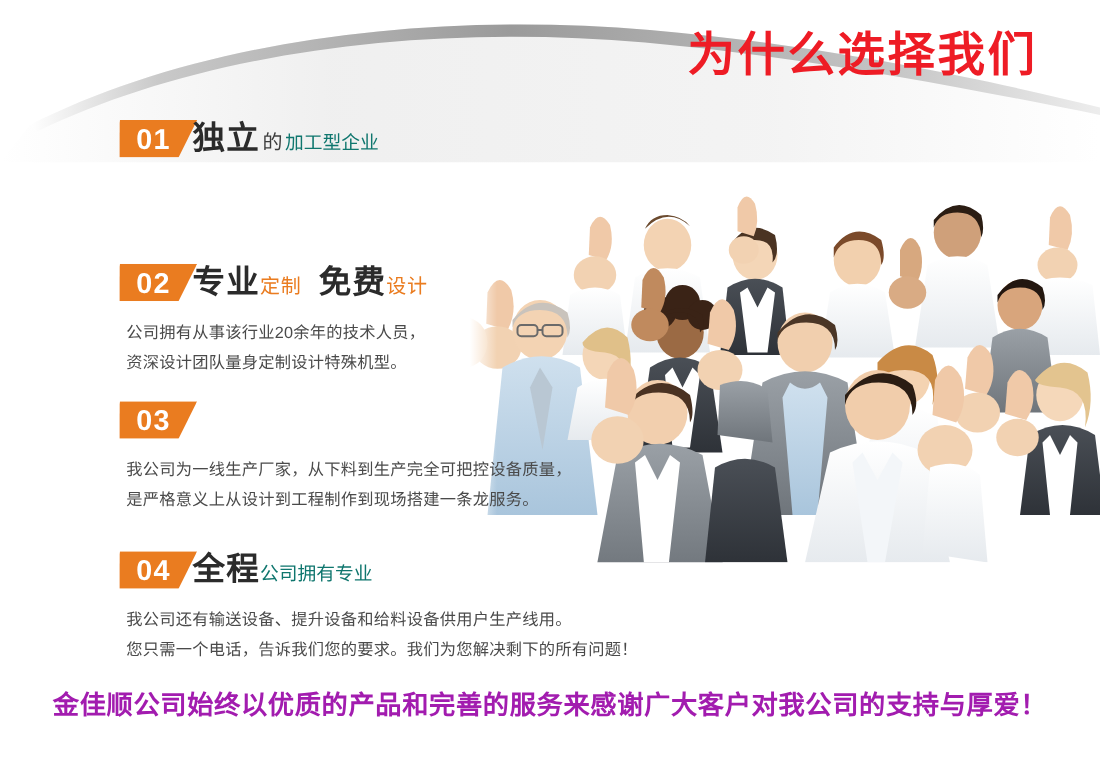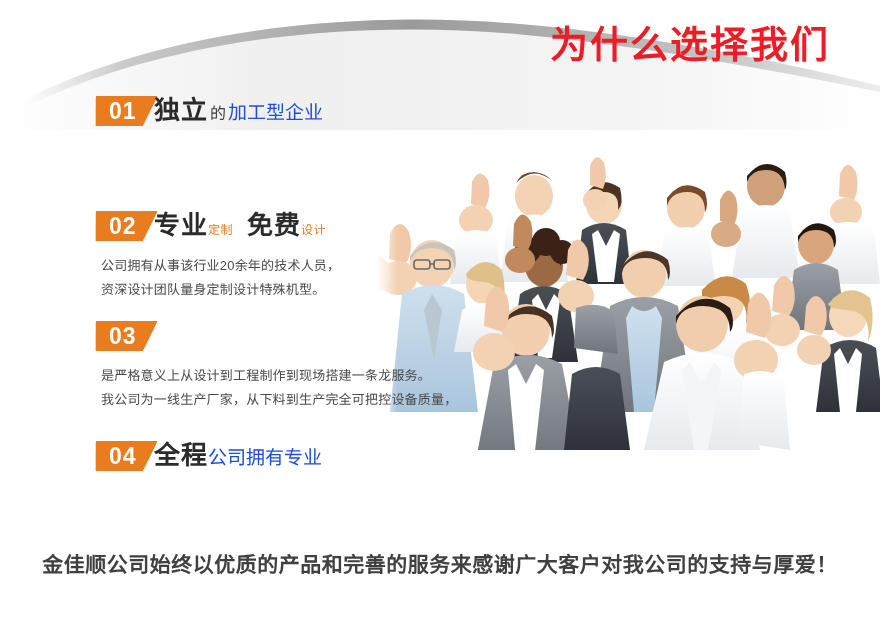--- a/index.html
+++ b/index.html
@@ -121,29 +121,29 @@
     font-family: Liberation Serif, serif;
   }
   .head-link {
     font-size: 16px;
     font-weight: normal;
     color: #3d3d3d;
     line-height: 34px;
     padding: 0 2px;
   }
   .head-accent {
-    font-size: 12px;
+    font-size: 16px;
     font-weight: normal;
     color: #ea7c20;
     line-height: 34px;
     letter-spacing: 0.5px;
   }
   .head-accent-lg {
-    font-size: 19px;
-    color: #1d4ed8;
+    font-size: 15px;
+    color: #0f766e;
     font-weight: normal;
     line-height: 34px;
   }
   .head-gap { display: inline-block; width: 14px; }
 
   .feature-body {
     margin-top: 9px;
     margin-left: 9px;
     font-size: 13px;
     color: #4a4a4a;
@@ -154,21 +154,21 @@
 
   
   .tagline {
     position: absolute;
     left: 0;
     top: 550px;
     width: 880px;
     text-align: center;
     font-size: 21px;
     font-weight: bold;
-    color: #404040;
+    color: #a21caf;
     letter-spacing: 0.5px;
     line-height: 30px;
     white-space: nowrap;
   }
 </style>
 </head>
 <body>
 
 <div class="poster">
 
@@ -360,33 +360,37 @@
       </div>
     </div>
 
     <div class="feature feature-3">
       <div class="feature-head">
         <div class="badge">
           <span>03</span>
         </div>
       </div>
       <div class="feature-body">
+        <div>我公司为一线生产厂家，从下料到生产完全可把控设备质量，</div>
         <div>是严格意义上从设计到工程制作到现场搭建一条龙服务。</div>
-        <div>我公司为一线生产厂家，从下料到生产完全可把控设备质量，</div>
       </div>
     </div>
 
     <div class="feature feature-4">
       <div class="feature-head">
         <div class="badge">
           <span>04</span>
         </div>
         <div class="head-text">
           <span class="head-main">全程</span><span class="head-accent-lg">公司拥有专业</span>
         </div>
       </div>
+      <div class="feature-body">
+        <div>我公司还有输送设备、提升设备和给料设备供用户生产线用。</div>
+        <div>您只需一个电话，告诉我们您的要求。我们为您解决剩下的所有问题！</div>
+      </div>
     </div>
 
   </div>
 
   <div class="tagline">金佳顺公司始终以优质的产品和完善的服务来感谢广大客户对我公司的支持与厚爱！</div>
 
 </div>
 
 </body></html>

